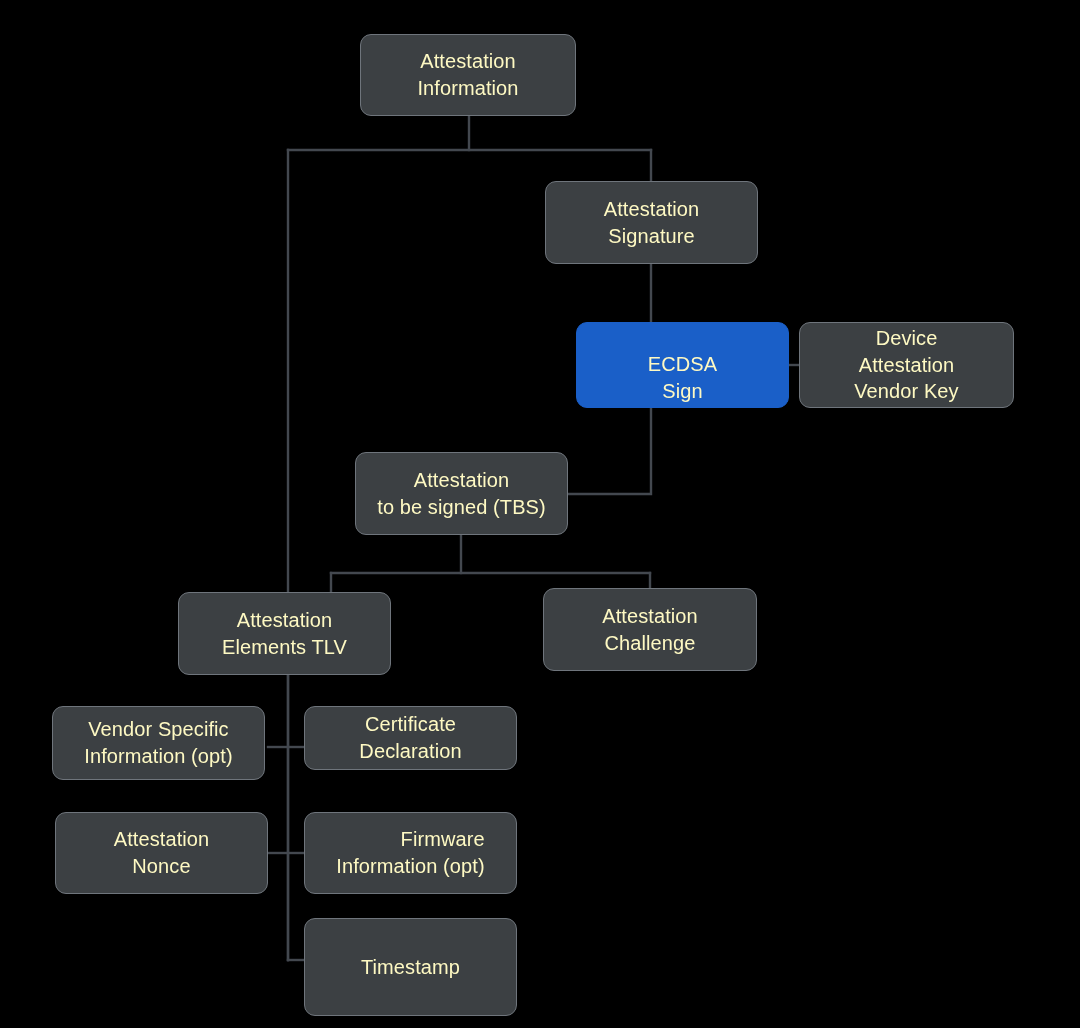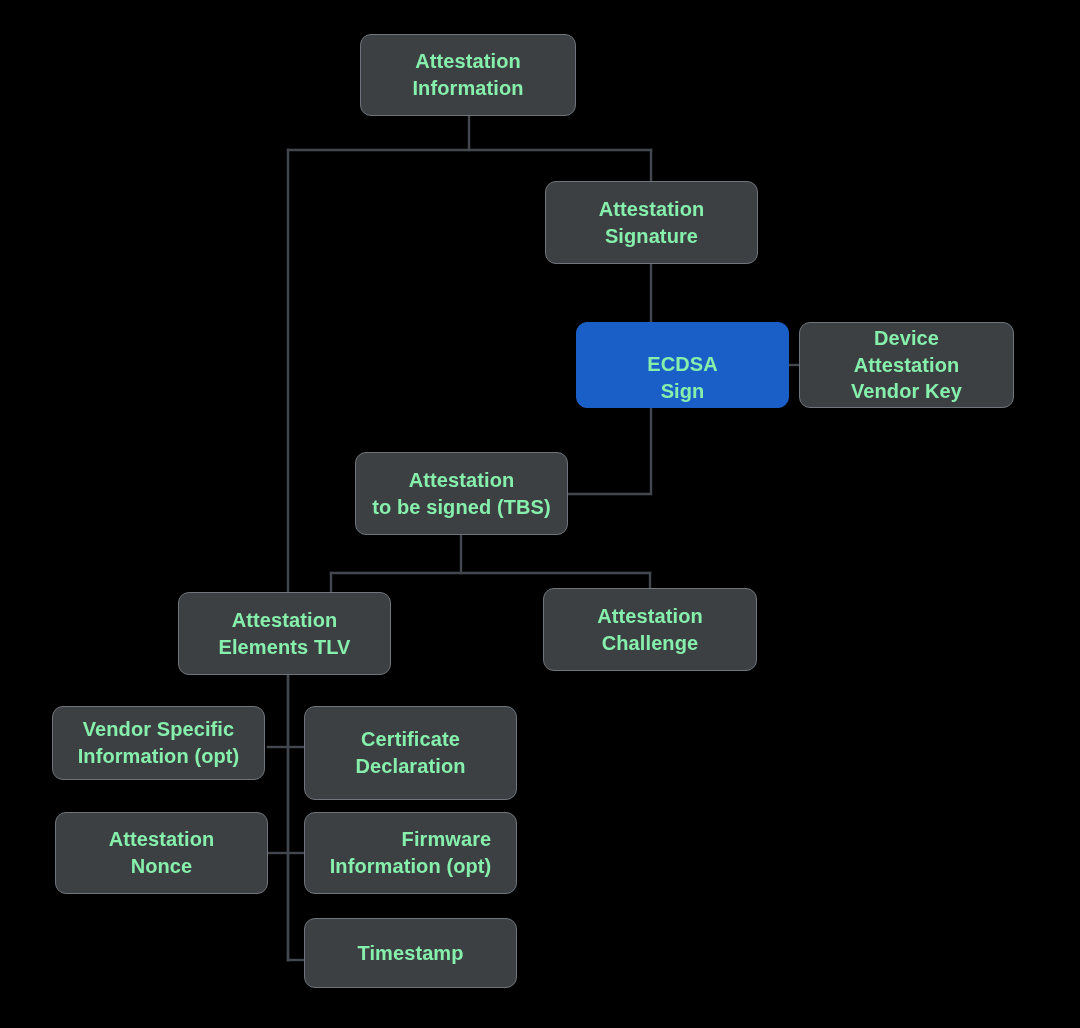--- a/index.html
+++ b/index.html
@@ -25,23 +25,23 @@
   .node {
     position: absolute;
     box-sizing: border-box;
     display: flex;
     align-items: center;
     justify-content: center;
     text-align: center;
     border-radius: 11px;
     border: 1.5px solid #6f757c;
     background: #3c4043;
-    color: #86efac;
+    color: #fef9c3;
     font-size: 20px;
-    font-weight: bold;
+    font-weight: normal;
     line-height: 1.34;
     letter-spacing: 0.1px;
     white-space: pre-line;
     padding: 2px 8px;
   }
   .node.accent {
     background: #1a5fc8;
     border-color: #1a5fc8;
   }
 </style>
@@ -92,22 +92,22 @@
 Attestation
 Vendor Key</span></div>
       <div class="node" style="left: 355px; top: 452px; width: 213px; height: 83px;"><span>Attestation
 to be signed (TBS)</span></div>
       <div class="node" style="left: 178px; top: 592px; width: 213px; height: 83px;"><span>Attestation
 Elements TLV</span></div>
       <div class="node" style="left: 543px; top: 588px; width: 214px; height: 83px;"><span>Attestation
 Challenge</span></div>
       <div class="node" style="left: 52px; top: 706px; width: 213px; height: 74px;"><span>Vendor Specific
 Information (opt)</span></div>
-      <div class="node" style="left: 304px; top: 706px; width: 213px; height: 94px;"><span>Certificate
+      <div class="node" style="left: 304px; top: 706px; width: 213px; height: 64px;"><span>Certificate
 Declaration</span></div>
       <div class="node" style="left: 55px; top: 812px; width: 213px; height: 82px;"><span>Attestation
 Nonce</span></div>
       <div class="node" style="left: 304px; top: 812px; width: 213px; height: 82px; text-align: right;"><span>Firmware
 Information (opt)</span></div>
-      <div class="node" style="left: 304px; top: 918px; width: 213px; height: 70px;"><span>Timestamp</span></div>
+      <div class="node" style="left: 304px; top: 918px; width: 213px; height: 98px;"><span>Timestamp</span></div>
     </div>
 
 </div>
 
 </body></html>

